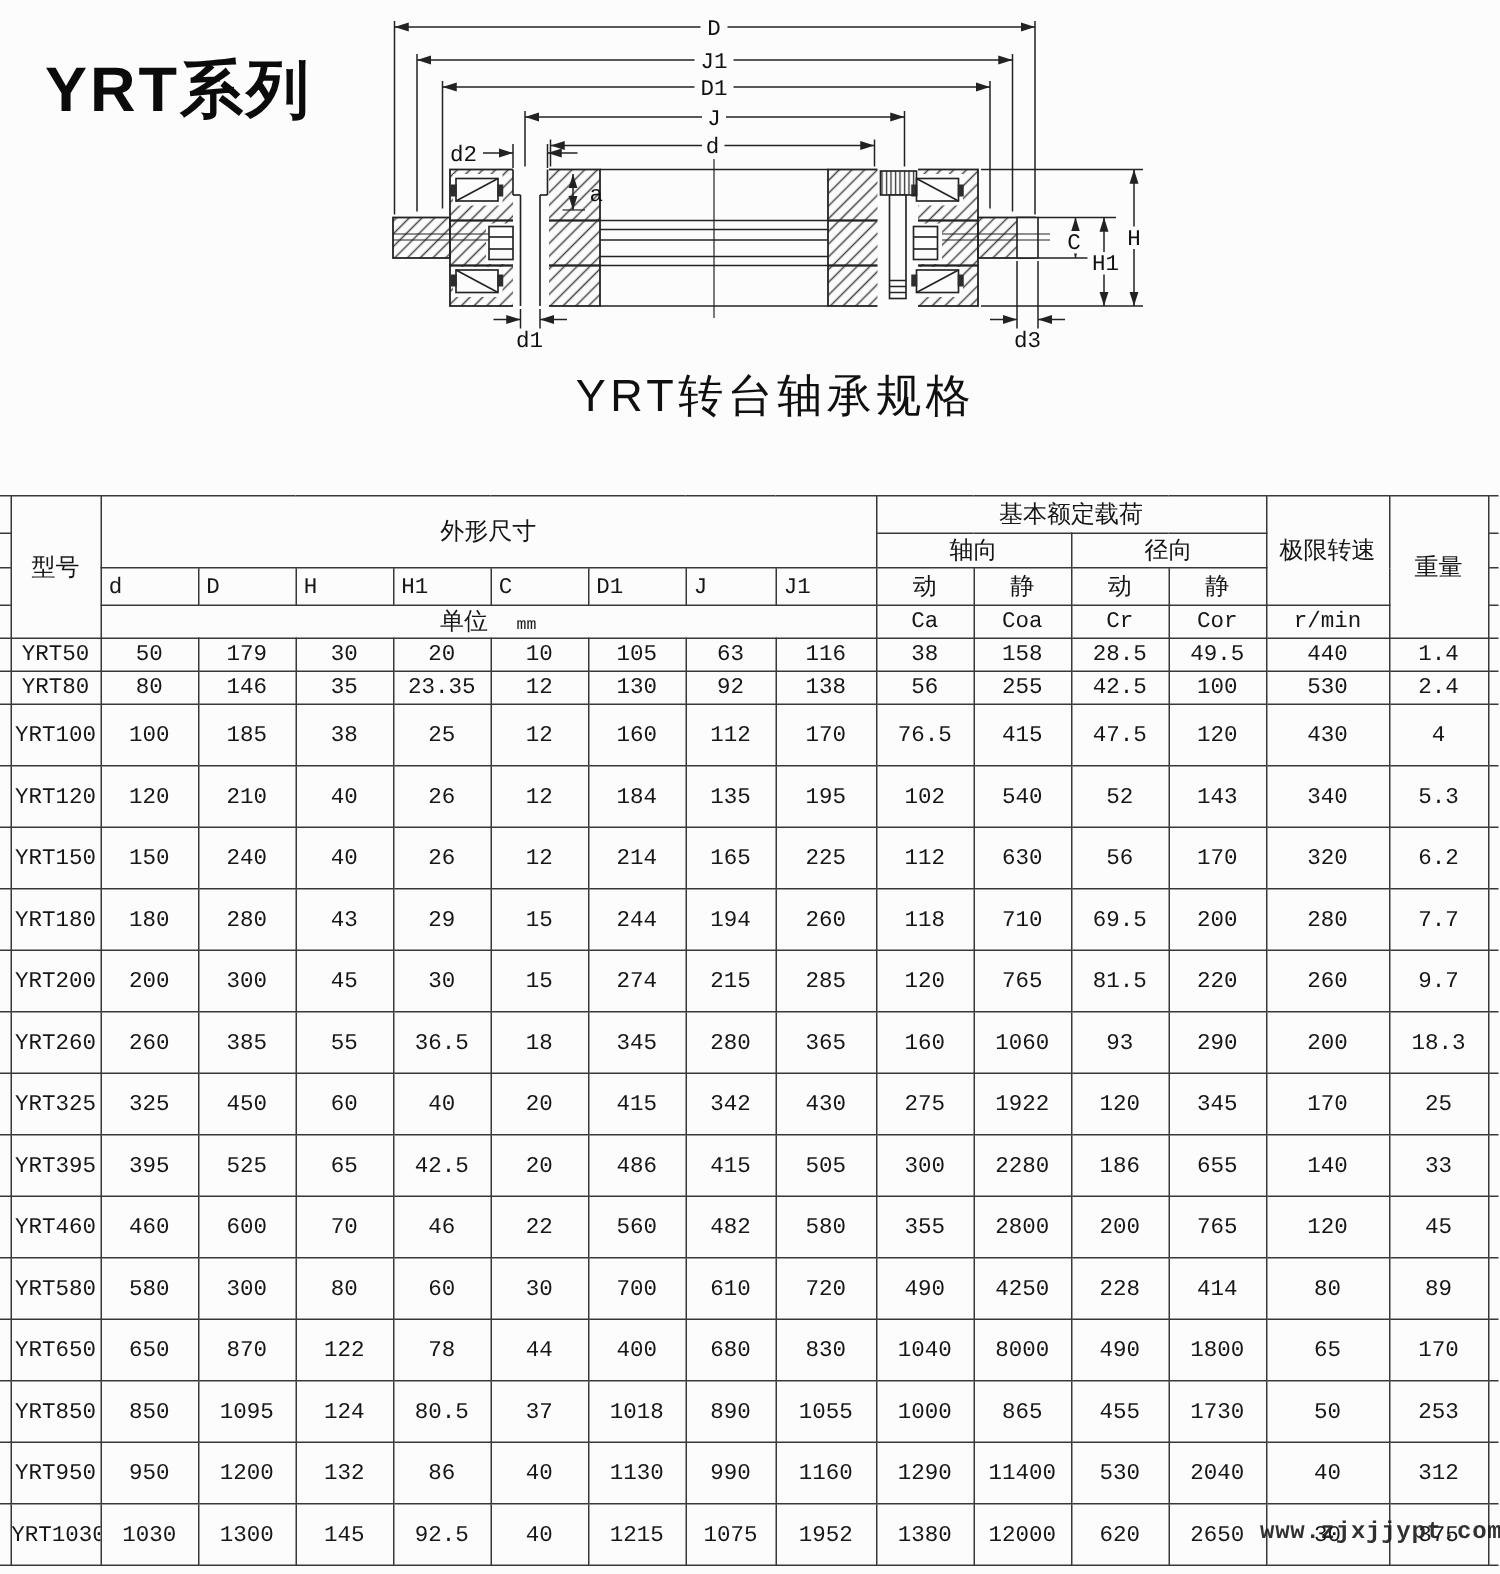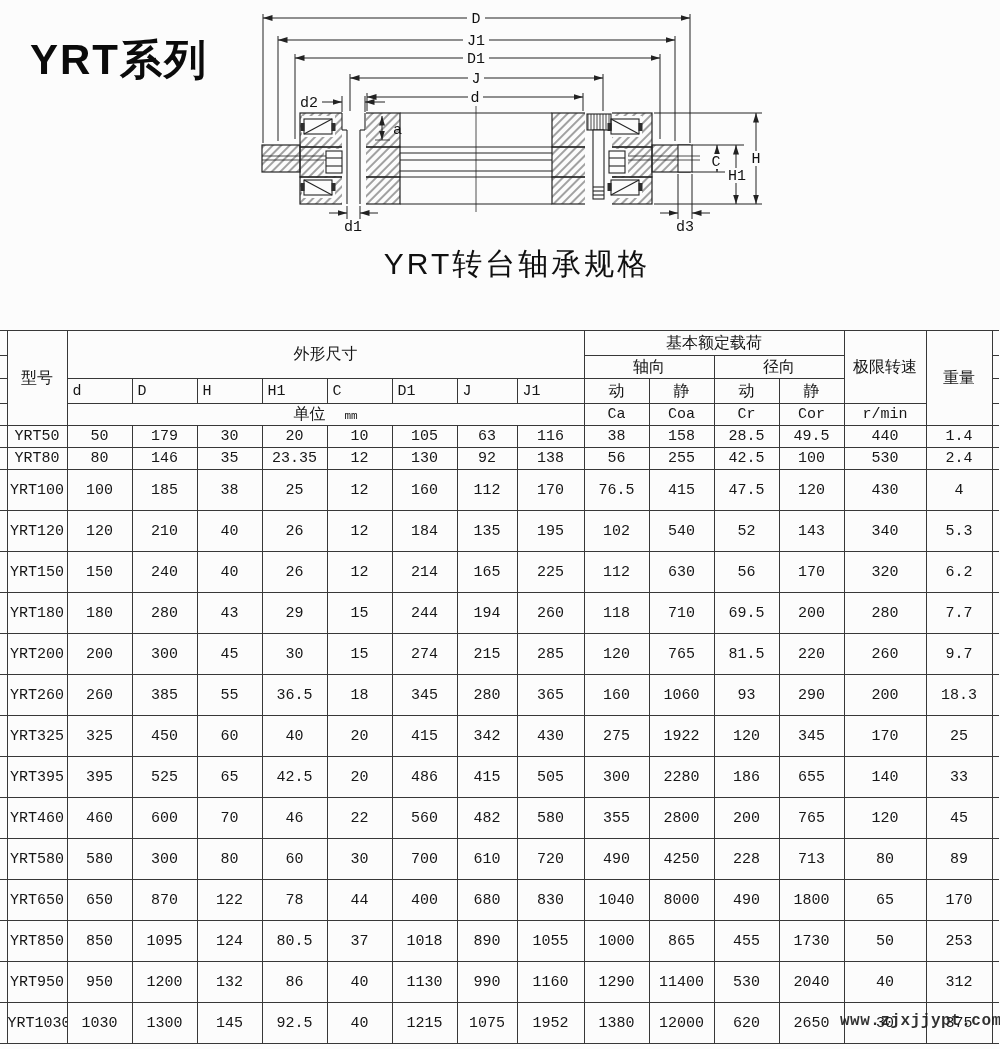--- a/index.html
+++ b/index.html
@@ -503,21 +503,21 @@
     <td>300</td>
     <td>80</td>
     <td>60</td>
     <td>30</td>
     <td>700</td>
     <td>610</td>
     <td>720</td>
     <td>490</td>
     <td>4250</td>
     <td>228</td>
-    <td>713</td>
+    <td>414</td>
     <td>80</td>
     <td>89</td>
     <td class="sr"></td>
   </tr>
       <tr>
     <td class="sl"></td>
     <td>YRT650</td>
     <td>650</td>
     <td>870</td>
     <td>122</td>

